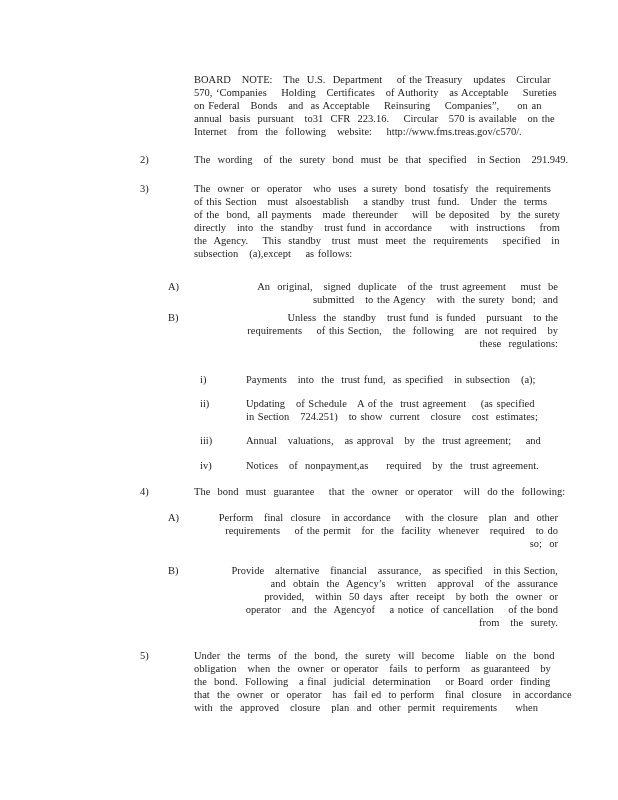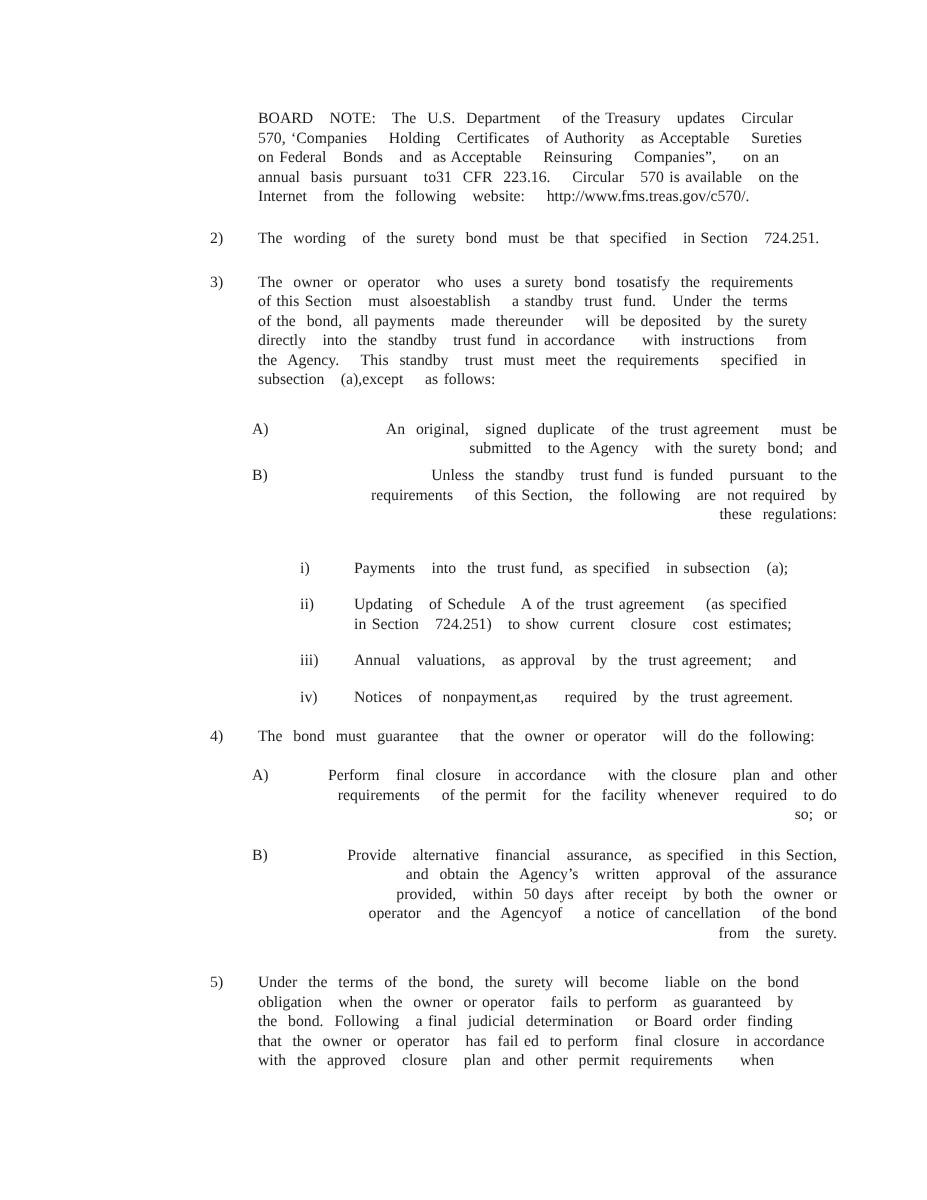--- a/index.html
+++ b/index.html
@@ -26,43 +26,43 @@
   }
   .marker {
     position: absolute;
     white-space: pre;
   }
   .btext {
     position: absolute;
     white-space: pre;
   }
   .lvl1 .marker { left: 140px; }
-  .lvl1 .btext  { left: 172px; width: 381px; }
+  .lvl1 .btext  { left: 194px; width: 381px; }
   .lvl2 .marker { left: 168px; }
   .lvl2 .btext  { left: 208px; width: 350px; text-align: right; }
   .lvl3 .marker { left: 200px; }
-  .lvl3 .btext  { left: 236px; width: 318px; }
+  .lvl3 .btext  { left: 246px; width: 318px; }
 </style>
 </head>
 <body>
 
 <div class="page">
 
   <div class="block lvl1" style="top:73px">
     <span class="marker"></span>
     <div class="btext">BOARD   NOTE:   The  U.S.  Department    of the Treasury   updates   Circular
 570, ‘Companies    Holding   Certificates   of Authority   as Acceptable    Sureties
 on Federal   Bonds   and  as Acceptable    Reinsuring    Companies”,     on an
 annual  basis  pursuant   to31  CFR  223.16.    Circular   570 is available   on the
 Internet   from  the  following   website:    http://www.fms.treas.gov/c570/.</div>
   </div>
 
   <div class="block lvl1" style="top:153px">
     <span class="marker">2)</span>
-    <div class="btext">The  wording   of  the  surety  bond  must  be  that  specified   in Section   724.251.</div>
+    <div class="btext">The  wording   of  the  surety  bond  must  be  that  specified   in Section   291.949.</div>
   </div>
 
   <div class="block lvl1" style="top:182px">
     <span class="marker">3)</span>
     <div class="btext">The  owner  or  operator   who  uses  a surety  bond  tosatisfy  the  requirements
 of this Section   must  alsoestablish    a standby  trust  fund.   Under  the  terms
 of the  bond,  all payments   made  thereunder    will  be deposited   by  the surety
 directly   into  the  standby   trust fund  in accordance     with  instructions    from
 the  Agency.    This  standby   trust  must  meet  the  requirements    specified   in
 subsection   (a),except    as follows:</div>

